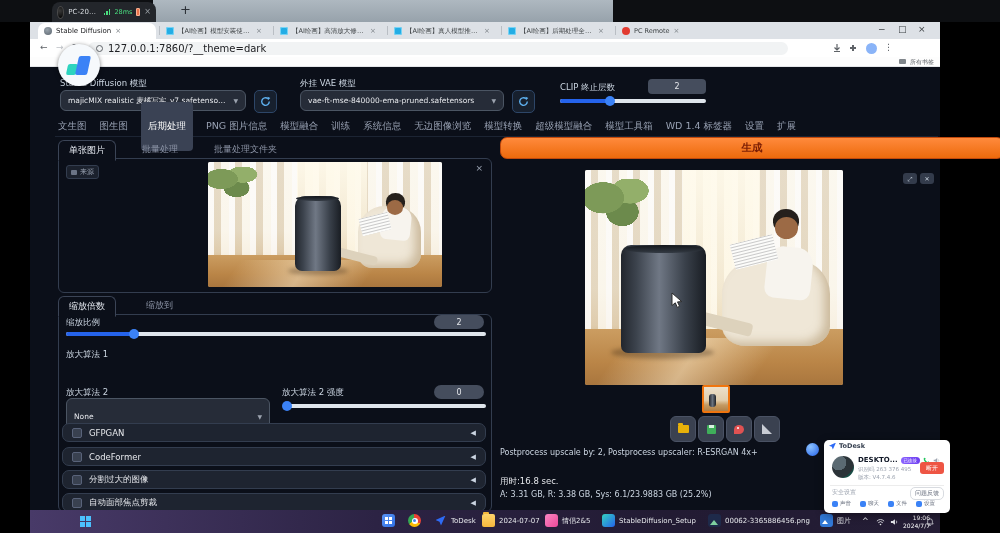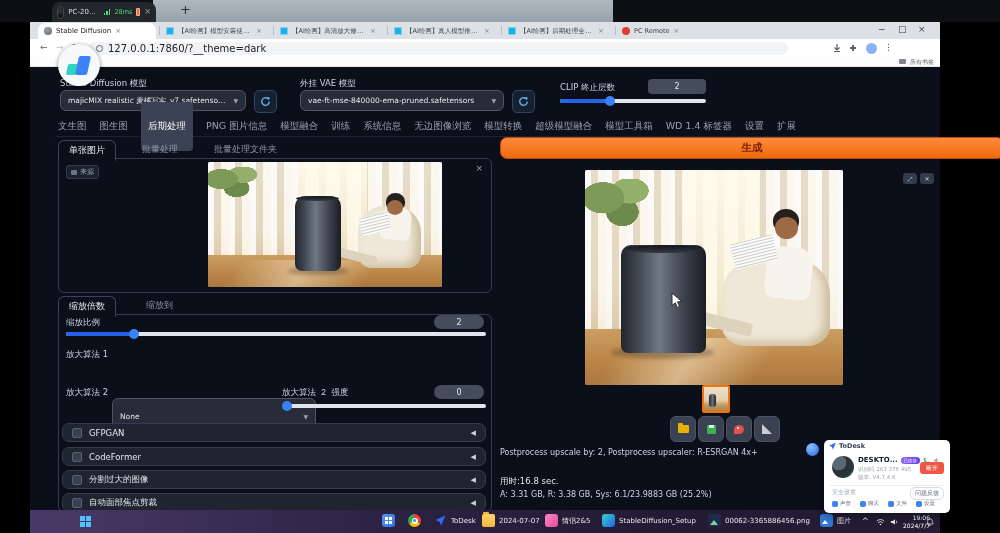--- a/index.html
+++ b/index.html
@@ -354,23 +354,23 @@
   <div class="abs pillval" style="left:434px;top:315px;width:50px;height:14px;border-radius:7px;z-index:11;">2</div>
   <div class="abs" style="left:66px;top:332px;width:420px;height:10px;z-index:11;">
     <span class="track" style="left:0;width:420px;"></span>
     <span class="fill" style="left:0;width:68px;"></span>
     <span class="knob" style="left:63px;"></span>
   </div>
 
   <div class="abs label" style="left:66px;top:349px;z-index:11;">放大算法 1</div>
 
   <div class="abs label" style="left:66px;top:387px;z-index:11;">放大算法 2</div>
-  <div class="abs label" style="left:282px;top:387px;z-index:11;font-family:Liberation Mono, monospace;">放大算法 2 强度</div>
+  <div class="abs label" style="left:282px;top:387px;z-index:11;">放大算法 2 强度</div>
   <div class="abs pillval" style="left:434px;top:385px;width:50px;height:14px;border-radius:7px;z-index:11;">0</div>
-  <div class="abs dropdown" style="left:66px;top:398px;width:204px;height:36px;z-index:11;margin-left:46px;">
+  <div class="abs dropdown" style="left:66px;top:398px;width:204px;height:36px;z-index:11;">
     <span>None</span>
     <span class="caret">▼</span>
   </div>
   <div class="abs" style="left:284px;top:404px;width:202px;height:10px;z-index:11;">
     <span class="track" style="left:0;width:202px;"></span>
     <span class="knob" style="left:-2px;"></span>
   </div>
 
   <div class="accordion" style="top:423px;z-index:11;">
     <span class="chk"></span>

